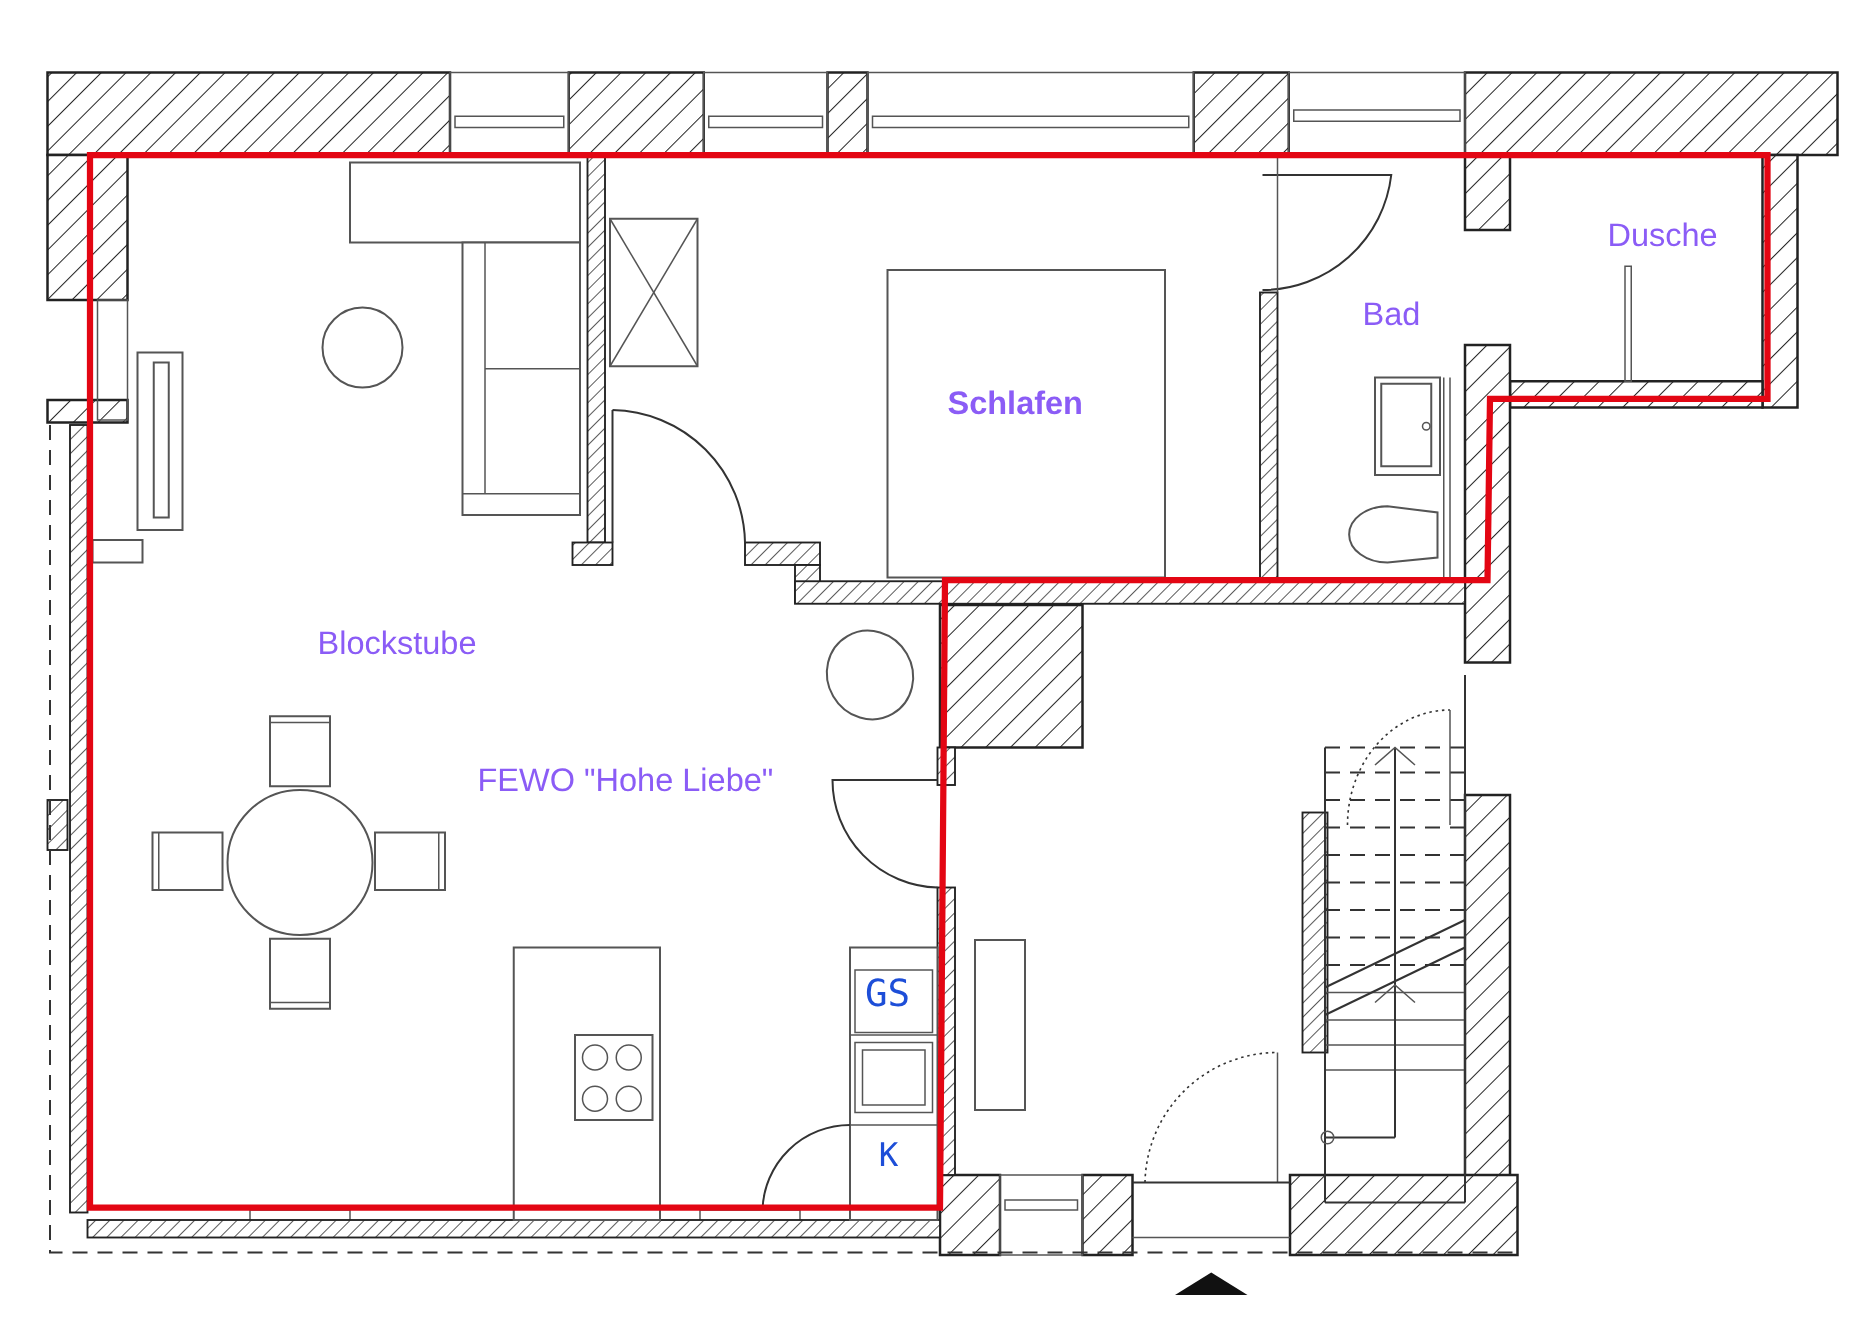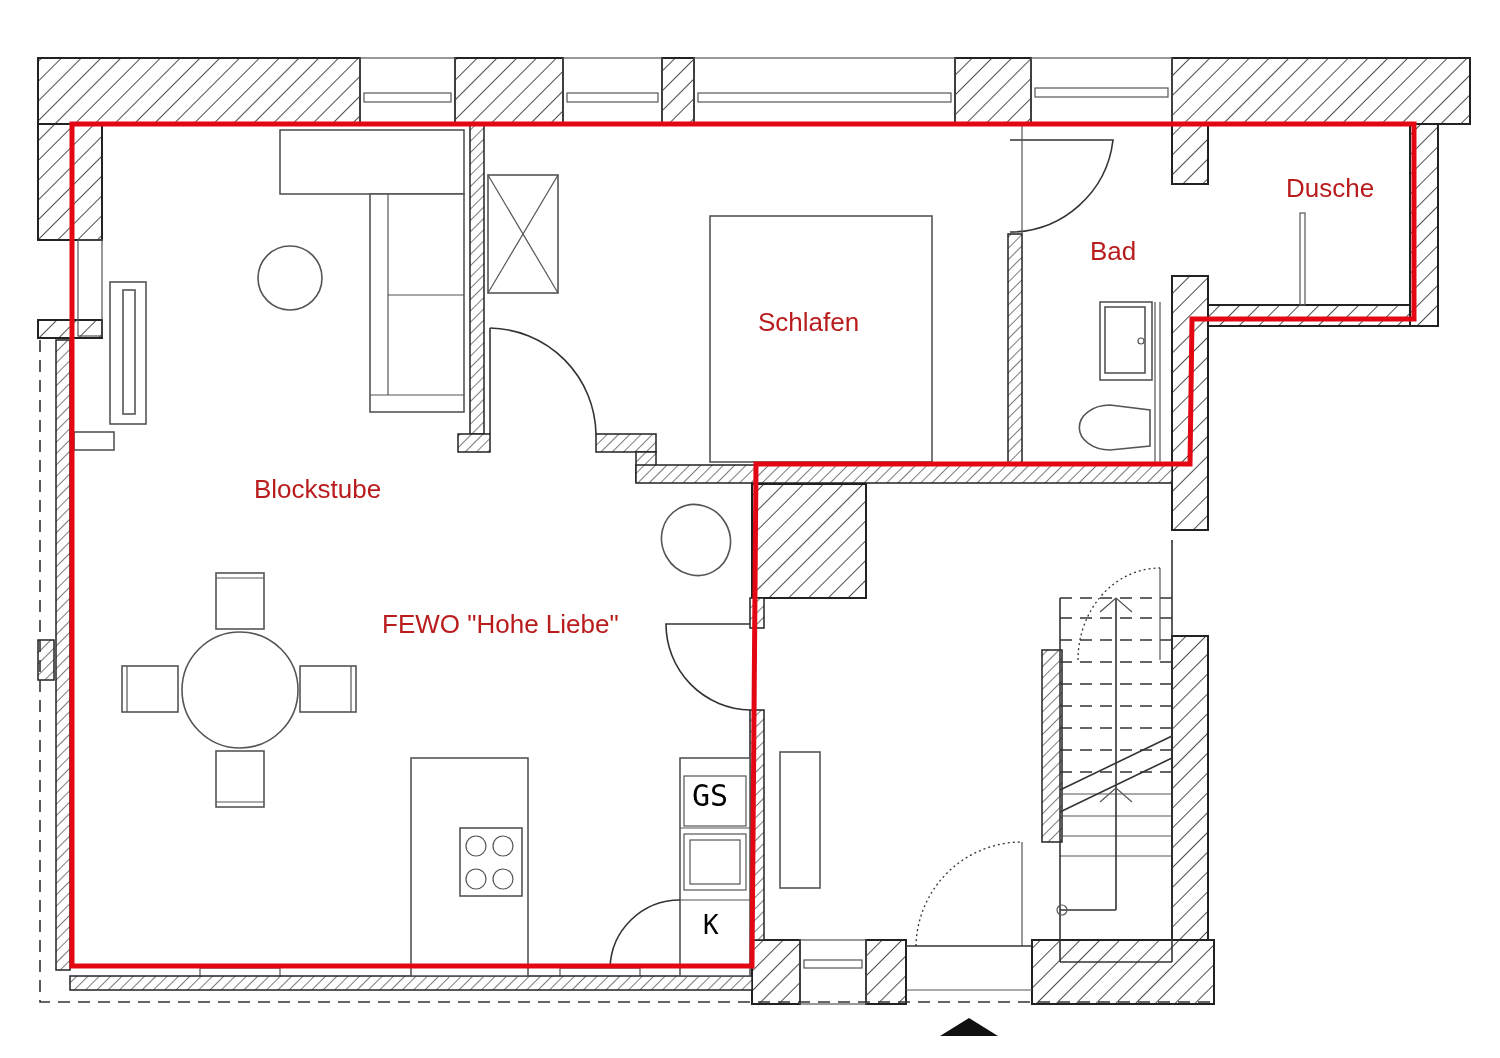--- a/index.html
+++ b/index.html
@@ -7,23 +7,23 @@
          font-family: "Liberation Sans", sans-serif; }
   svg { position: absolute; left: 0; top: 0; }
   .wall { fill: url(#hatch); stroke: #222; stroke-width: 2; }
   .wallthin { fill: url(#hatchfine); stroke: #222; stroke-width: 1.5; }
   .line { fill: none; stroke: #333; stroke-width: 1.6; }
   .thin { fill: none; stroke: #555; stroke-width: 1.2; }
   .furn { fill: #fff; stroke: #555; stroke-width: 1.6; }
   .dash { fill: none; stroke: #333; stroke-width: 1.6; stroke-dasharray: 12 8; }
   .dot { fill: none; stroke: #333; stroke-width: 1.3; stroke-dasharray: 2 3; }
   .outline { fill: none; stroke: #e30613; stroke-width: 5; stroke-linejoin: miter; }
-  .label { position: absolute; color: #b91c1c; font-size: 26px; white-space: nowrap;
+  .label { position: absolute; color: #8b5cf6; font-size: 26px; white-space: nowrap;
            font-family: "Liberation Sans", sans-serif; }
-  .mark { position: absolute; color: #000000; font-size: 34px; font-family: "DejaVu Sans Mono", monospace; }
+  .mark { position: absolute; color: #1d4ed8; font-size: 34px; font-family: "DejaVu Sans Mono", monospace; }
 </style>
 </head>
 <body>
 
 <svg width="1500" height="1058" viewBox="0 0 1500 1058">
   <defs>
     <pattern id="hatch" width="14" height="14" patternUnits="userSpaceOnUse" patternTransform="rotate(45)">
       <rect width="14" height="14" fill="#fff"></rect>
       <line x1="0" y1="0" x2="0" y2="14" stroke="#222" stroke-width="1.6"></line>
     </pattern>
@@ -191,19 +191,19 @@
   <path class="dot" d="M916 946 A106 106 0 0 1 1022 842"></path>
   <line class="thin" x1="1022" y1="842" x2="1022" y2="946"></line>
   <line class="line" x1="906" y1="946" x2="1032" y2="946"></line>
   <line class="thin" x1="906" y1="990" x2="1032" y2="990"></line>
 
   <polygon points="940,1036 998,1036 969,1018" fill="#111"></polygon>
 
   <path class="outline" d="M72 124 L1414 124 L1414 319 L1192 319 L1190 464 L756 464 L752 966 L72 966 Z"></path>
 </svg>
 
-<div class="label" style="left:254px; top:474px;">Blockstube</div>
-<div class="label" style="left:758px; top:307px;">Schlafen</div>
+<div class="label" style="left:254px; top:499px;">Blockstube</div>
+<div class="label" style="left:758px; top:307px;font-weight:bold;">Schlafen</div>
 <div class="label" style="left:1090px; top:236px;">Bad</div>
 <div class="label" style="left:1286px; top:173px;">Dusche</div>
 <div class="label" style="left:382px; top:609px;">FEWO "Hohe Liebe"</div>
 <div class="mark" style="left:692px; top:778px; font-size:30px;">GS</div>
 <div class="mark" style="left:703px; top:910px; font-size:26px;">K</div>
 
 </body></html>

